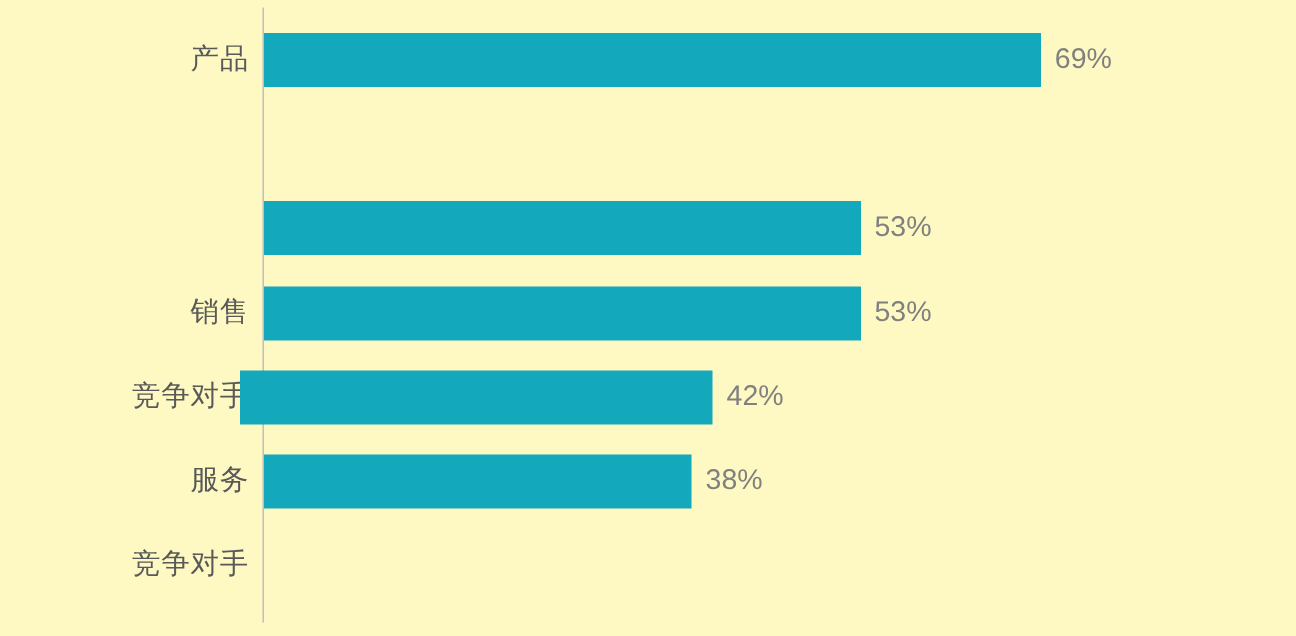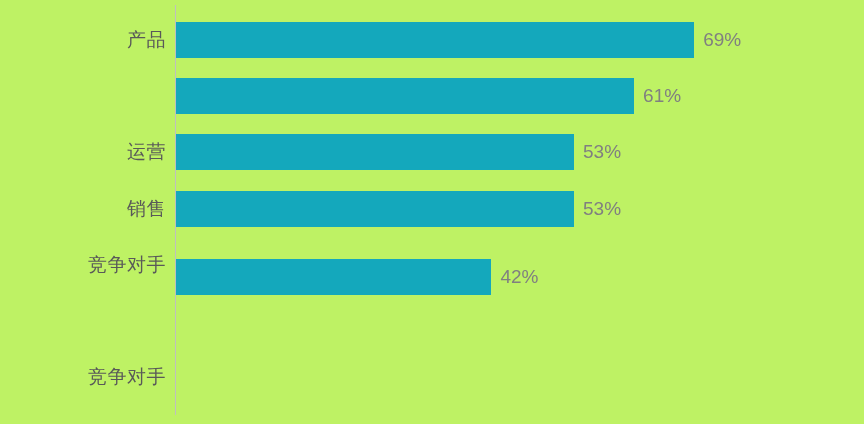--- a/index.html
+++ b/index.html
@@ -11,21 +11,21 @@
     height: 424px;
     background: #ffffff;
     font-family: "Liberation Sans", "DejaVu Sans", sans-serif;
     overflow: hidden;
   }
 
   #chart-root {
     position: relative;
     width: 864px;
     height: 424px;
-    background: #bef264;
+    background: #fef9c3;
   }
 
   
   #category-axis {
     position: absolute;
     left: 175px;
     top: 5px;
     width: 1px;
     height: 410px;
     background: #bfbfbf;
@@ -91,46 +91,46 @@
 
   <div id="plot-area">
       <div class="bar-row" style="top: 22px;">
         <div class="cat-label" style="color: rgb(89, 89, 89);">产品</div>
         <div class="bar-track" style="left: 176px;">
           <div class="bar-fill" style="width: 518.19px; background: rgb(20, 168, 188);"></div>
           <div class="bar-value" style="color: rgb(128, 128, 128);">69%</div>
         </div>
       </div>
       <div class="bar-row" style="top: 78.2px;">
-        <div class="bar-track" style="left: 176px;">
-          <div class="bar-fill" style="width: 458.11px; background: rgb(20, 168, 188);"></div>
-          <div class="bar-value" style="color: rgb(128, 128, 128);">61%</div>
-        </div>
       </div>
       <div class="bar-row" style="top: 134.4px;">
-        <div class="cat-label" style="color: rgb(89, 89, 89);">运营</div>
         <div class="bar-track" style="left: 176px;">
           <div class="bar-fill" style="width: 398.03px; background: rgb(20, 168, 188);"></div>
           <div class="bar-value" style="color: rgb(128, 128, 128);">53%</div>
         </div>
       </div>
       <div class="bar-row" style="top: 190.6px;">
         <div class="cat-label" style="color: rgb(89, 89, 89);">销售</div>
         <div class="bar-track" style="left: 176px;">
           <div class="bar-fill" style="width: 398.03px; background: rgb(20, 168, 188);"></div>
           <div class="bar-value" style="color: rgb(128, 128, 128);">53%</div>
         </div>
       </div>
       <div class="bar-row" style="top: 246.8px;">
         <div class="cat-label" style="color: rgb(89, 89, 89);">竞争对手</div>
-        <div class="bar-track" style="left: 176px; margin-top: 12px;">
+        <div class="bar-track" style="left: 160px;">
           <div class="bar-fill" style="width: 315.42px; background: rgb(20, 168, 188);"></div>
           <div class="bar-value" style="color: rgb(128, 128, 128);">42%</div>
         </div>
       </div>
       <div class="bar-row" style="top: 303px;">
+        <div class="cat-label" style="color: rgb(89, 89, 89);">服务</div>
+        <div class="bar-track" style="left: 176px;">
+          <div class="bar-fill" style="width: 285.38px; background: rgb(20, 168, 188);"></div>
+          <div class="bar-value" style="color: rgb(128, 128, 128);">38%</div>
+        </div>
       </div>
       <div class="bar-row" style="top: 359.2px;">
         <div class="cat-label" style="color: rgb(89, 89, 89);">竞争对手</div>
       </div>
     </div>
 
 </div>
 
 </body></html>

